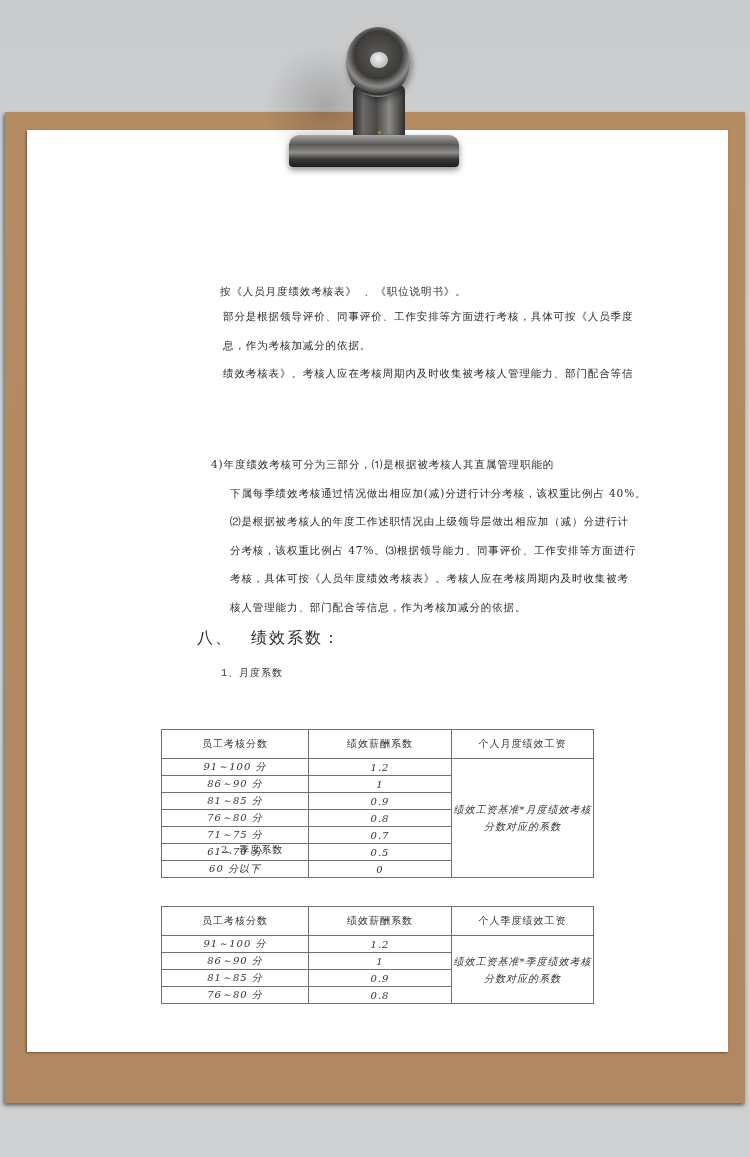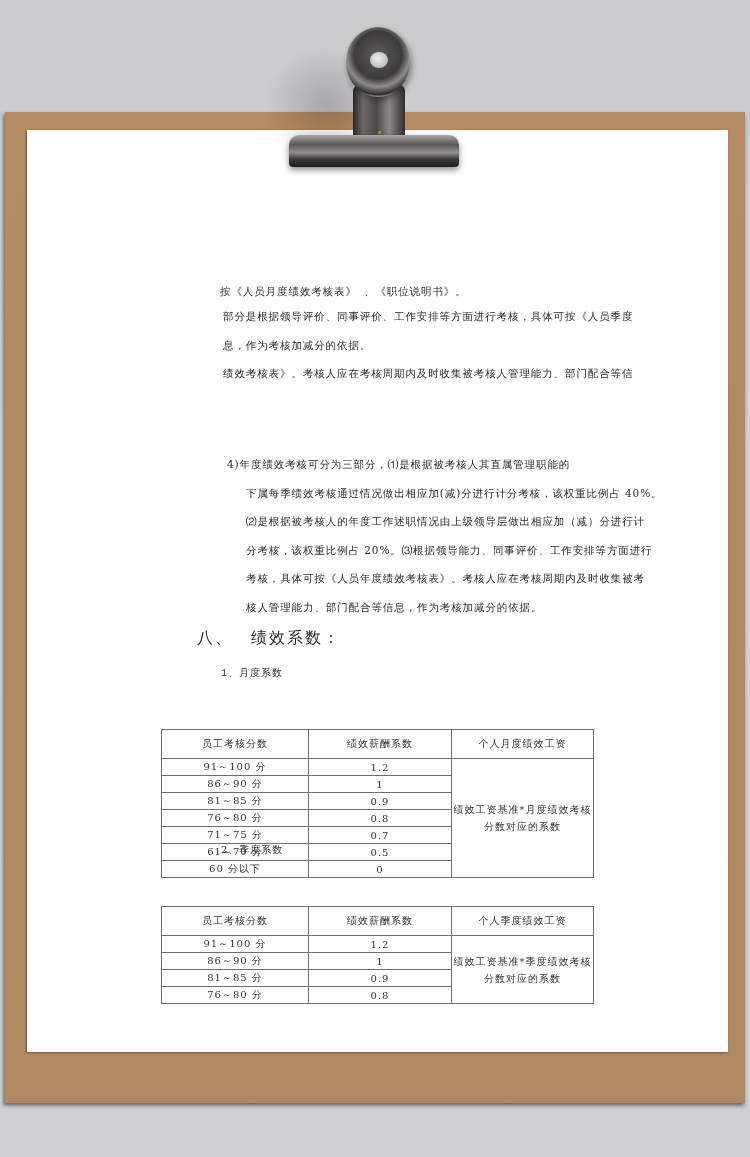--- a/index.html
+++ b/index.html
@@ -38,21 +38,21 @@
   .content { position:absolute; left:0; top:0; width:750px; }
   .para { position:absolute; font-size:10.5px; line-height:28.5px; letter-spacing:0.9px; white-space:nowrap; color:#2b2b2b; }
   .line { display:block; }
   .heading { position:absolute; left:197px; top:628px; font-size:16px; letter-spacing:2px; color:#2b2b2b; }
   .heading .num { margin-right:18px; }
   .subheading { position:absolute; font-size:10px; letter-spacing:1px; color:#333; }
 
   table.coef { position:absolute; left:161px; border-collapse:collapse; font-size:10px; color:#333;margin-top:48px; }
   table.coef td, table.coef th { border:1px solid #6f6f6f; text-align:center; font-weight:normal; padding:0; letter-spacing:1px; }
   table.coef th { height:28px; }
-  table.coef td { height:16px; }
+  table.coef td { height:16px;font-style:italic; }
   .c1 { width:146px; } .c2 { width:142px; } .c3 { width:141px; }
   td.formula { line-height:17px; font-size:10px; }
 </style>
 </head>
 <body>
 
 <div class="board"></div>
 <div class="paper"></div>
 
 <div class="clip">
@@ -68,25 +68,25 @@
   <div class="para" style="left:220px; top:278px;font-family:Liberation Mono, monospace;">
     <span class="line">按《人员月度绩效考核表》 、《职位说明书》。</span>
   </div>
 
   <div class="para" style="left:211px; top:302px;">
     <span class="line" style="padding-left:12px">部分是根据领导评价、同事评价、工作安排等方面进行考核，具体可按《人员季度</span>
     <span class="line" style="padding-left:12px">息，作为考核加减分的依据。</span>
     <span class="line" style="padding-left:12px">绩效考核表》。考核人应在考核周期内及时收集被考核人管理能力、部门配合等信</span>
   </div>
 
-  <div class="para" style="left:211px; top:450px;margin-left:16px;">
+  <div class="para" style="left:211px; top:450px;">
     <span class="line">4)年度绩效考核可分为三部分，⑴是根据被考核人其直属管理职能的</span>
     <span class="line" style="padding-left:19px">下属每季绩效考核通过情况做出相应加(减)分进行计分考核，该权重比例占 40%。</span>
     <span class="line" style="padding-left:19px">⑵是根据被考核人的年度工作述职情况由上级领导层做出相应加（减）分进行计</span>
-    <span class="line" style="padding-left:19px">分考核，该权重比例占 20%。⑶根据领导能力、同事评价、工作安排等方面进行</span>
+    <span class="line" style="padding-left:19px">分考核，该权重比例占 47%。⑶根据领导能力、同事评价、工作安排等方面进行</span>
     <span class="line" style="padding-left:19px">考核，具体可按《人员年度绩效考核表》。考核人应在考核周期内及时收集被考</span>
     <span class="line" style="padding-left:19px">核人管理能力、部门配合等信息，作为考核加减分的依据。</span>
   </div>
 
   <div class="heading">
     <span class="num">八、</span><span>绩效系数：</span>
   </div>
 
   <div class="subheading" style="left:221px; top:666px;font-family:Liberation Mono, monospace;">1、月度系数</div>
 

